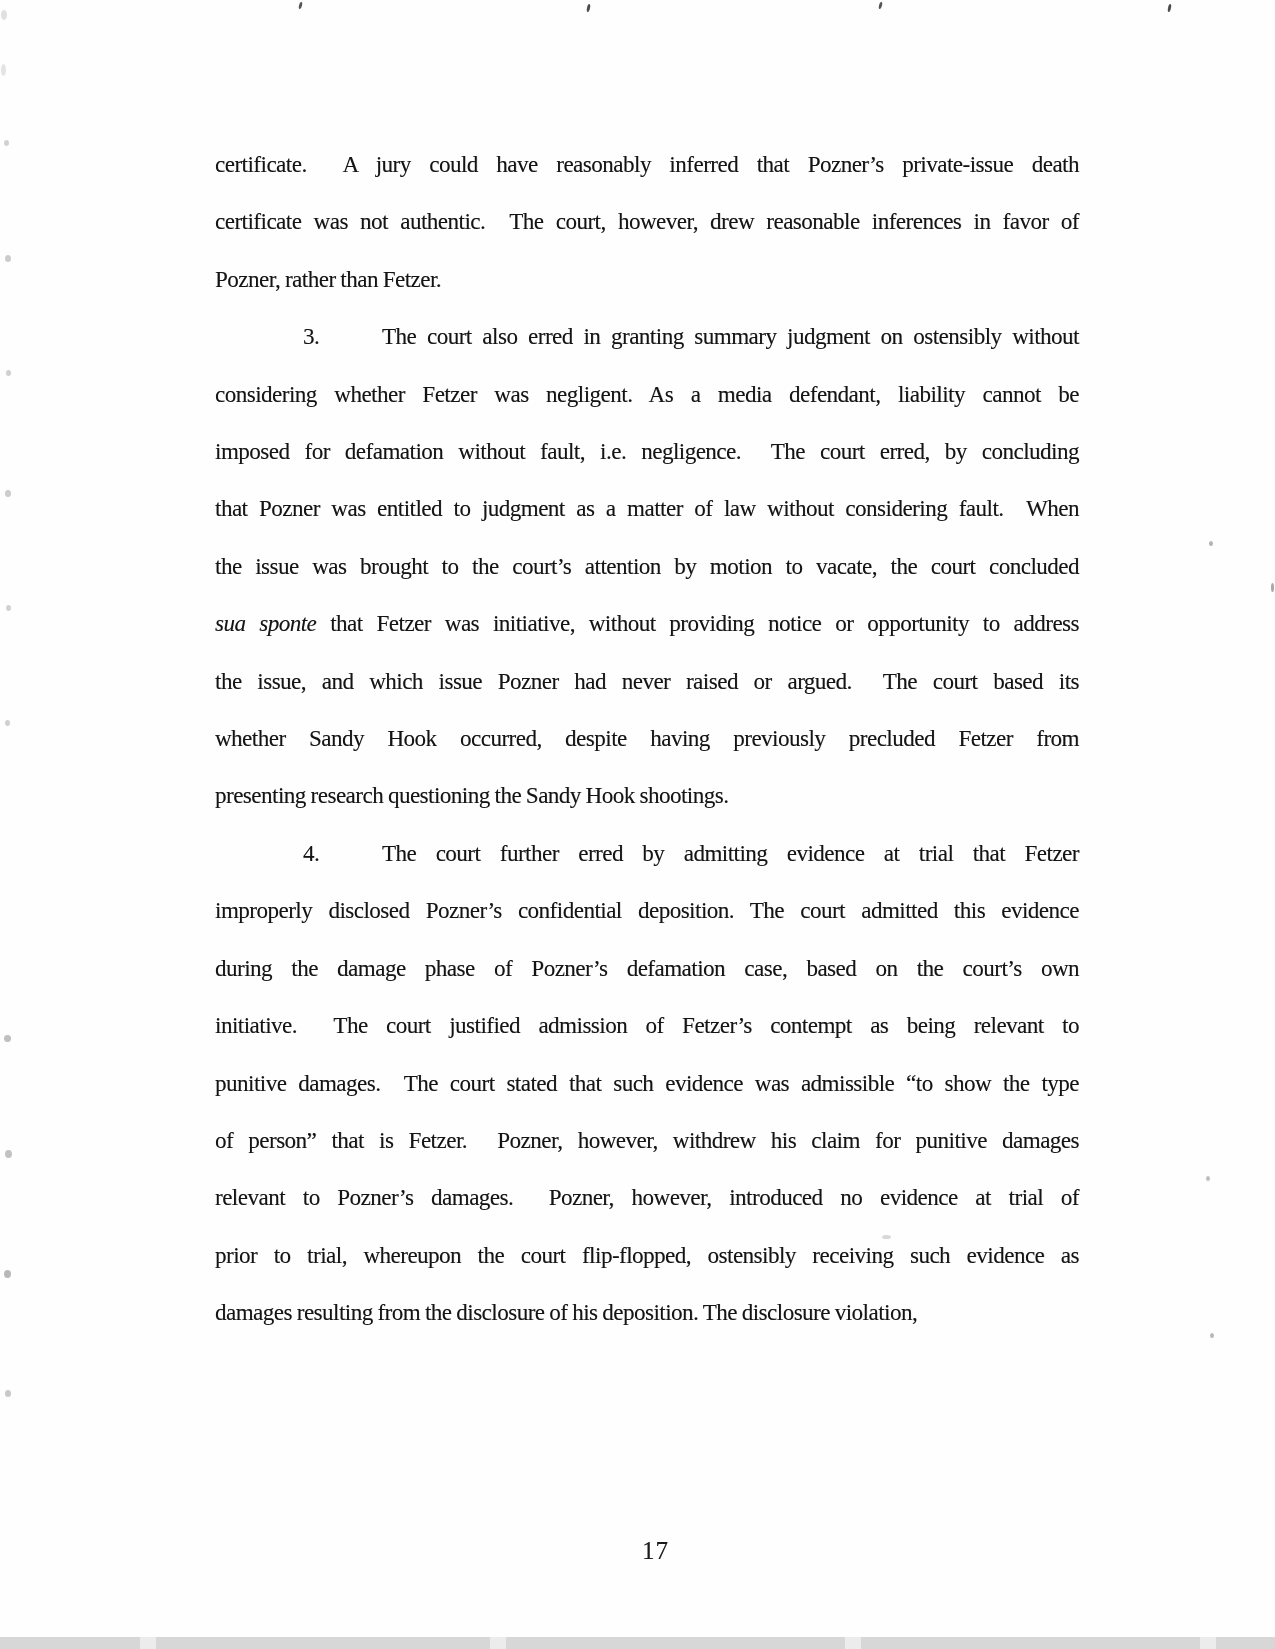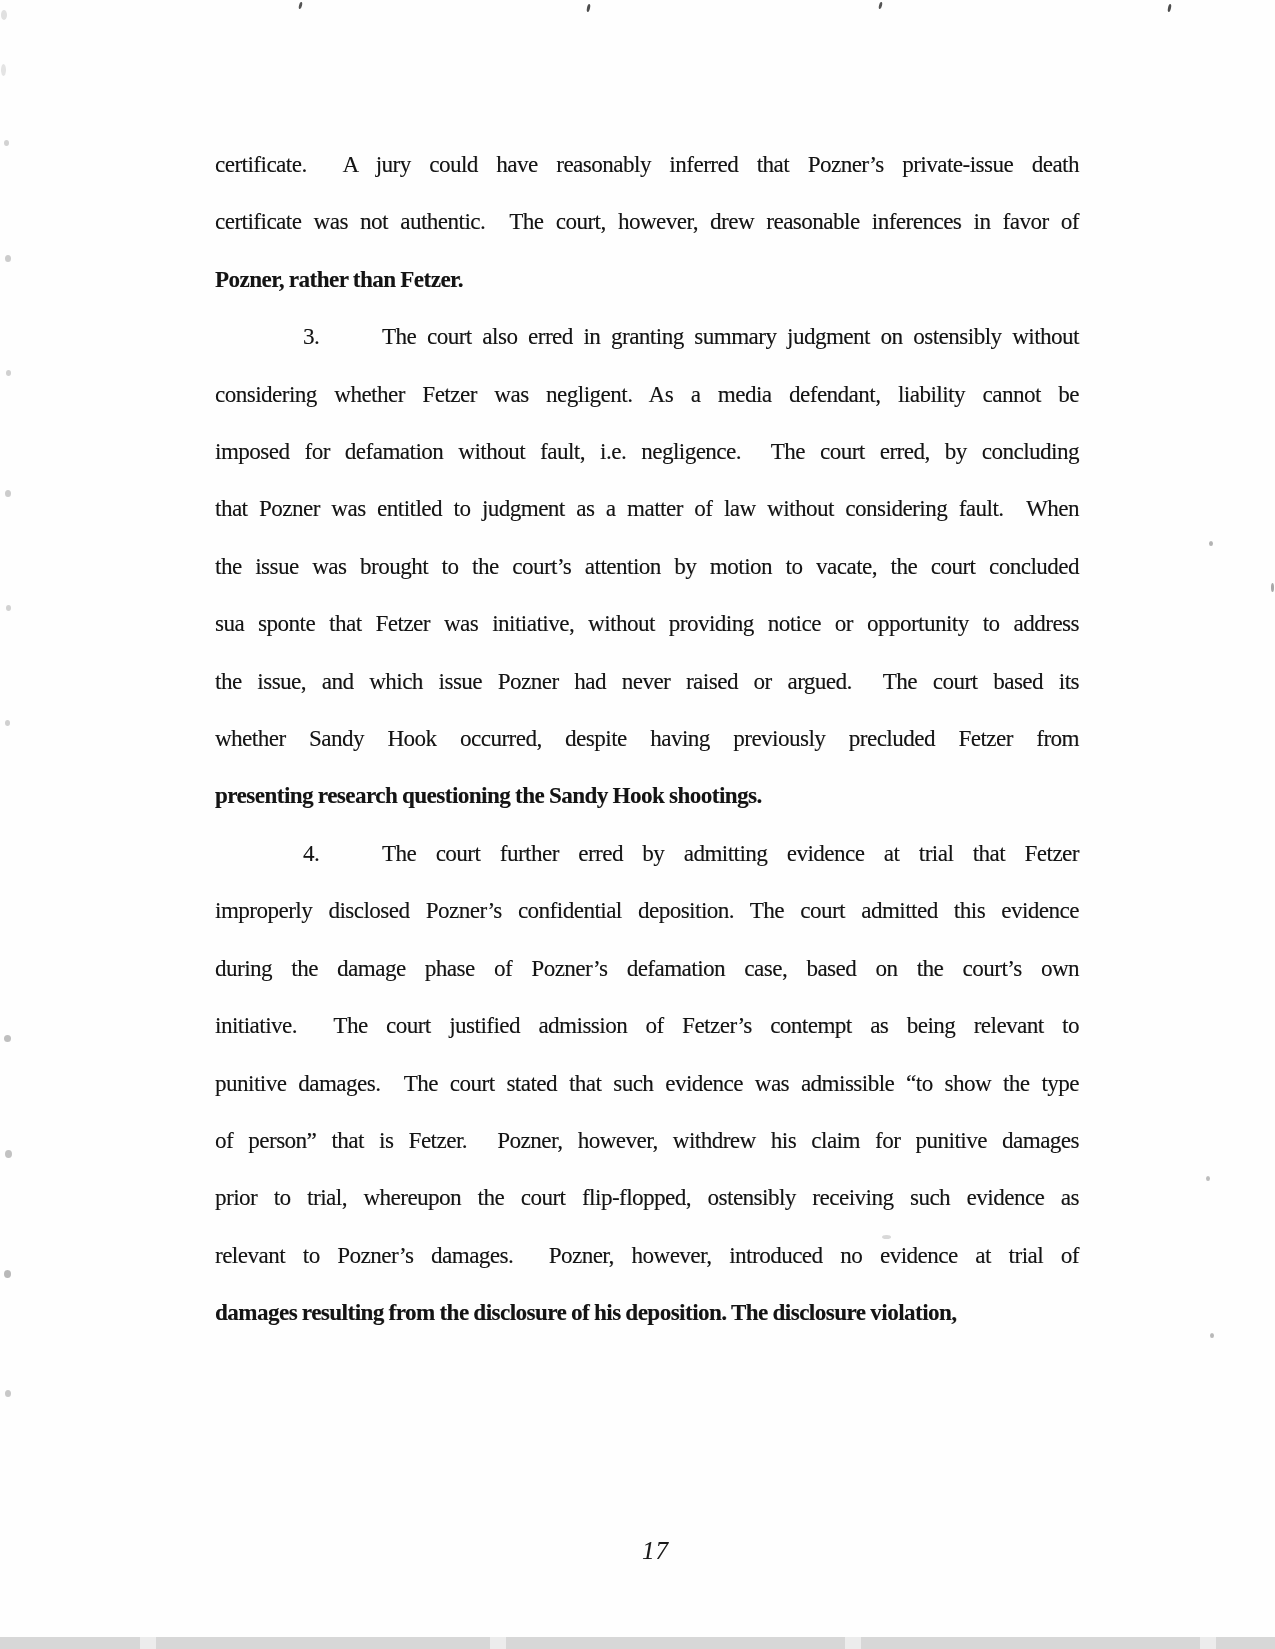--- a/index.html
+++ b/index.html
@@ -31,46 +31,45 @@
     letter-spacing: -0.5px;
     word-spacing: -0.5px;
     text-shadow: 0.3px 0.3px 0 rgba(0,0,0,0.35);
   }
   .line {
     text-align: justify;
     text-align-last: justify;
   }
   .line.last {
     text-align-last: left;
-    font-weight: bold;
   }
   .line.indent {
     padding-left: 88px;
   }
   .pnum {
     display: inline-block;
     width: 79px;
   }
   .italic {
+    font-style: italic;
   }
   .page-number-row {
     position: absolute;
     top: 1537px;
     left: 0;
     width: 100%;
     text-align: center;
   }
   .page-number {
     display: inline-block;
     transform: translateX(18px);
     font-size: 25px;
     color: #1a1a1a;
     letter-spacing: 1px;
     text-shadow: 0.3px 0.3px 0 rgba(0,0,0,0.35);
-    font-style: italic;
   }
   .bottom-band {
     position: absolute;
     bottom: 0;
     left: 0;
     width: 100%;
   }
   .notch {
     position: absolute;
     top: 0;
@@ -99,22 +98,22 @@
       <div class="line"><span class="italic">sua sponte</span><span> that Fetzer was initiative, without providing notice or opportunity to address</span></div>
       <div class="line"><span>the issue, and which issue Pozner had never raised or argued.&nbsp; The court based its</span></div>
       <div class="line"><span>whether Sandy Hook occurred, despite having previously precluded Fetzer from</span></div>
       <div class="line last"><span>presenting research questioning the Sandy Hook shootings.</span></div>
       <div class="line indent"><span class="pnum">4.</span><span>The court further erred by admitting evidence at trial that Fetzer</span></div>
       <div class="line"><span>improperly disclosed Pozner’s confidential deposition. The court admitted this evidence</span></div>
       <div class="line"><span>during the damage phase of Pozner’s defamation case, based on the court’s own</span></div>
       <div class="line"><span>initiative.&nbsp; The court justified admission of Fetzer’s contempt as being relevant to</span></div>
       <div class="line"><span>punitive damages.&nbsp; The court stated that such evidence was admissible “to show the type</span></div>
       <div class="line"><span>of person” that is Fetzer.&nbsp; Pozner, however, withdrew his claim for punitive damages</span></div>
+      <div class="line"><span>relevant to Pozner’s damages.&nbsp; Pozner, however, introduced no evidence at trial of</span></div>
       <div class="line"><span>prior to trial, whereupon the court flip-flopped, ostensibly receiving such evidence as</span></div>
-      <div class="line"><span>relevant to Pozner’s damages.&nbsp; Pozner, however, introduced no evidence at trial of</span></div>
       <div class="line last"><span>damages resulting from the disclosure of his deposition. The disclosure violation,</span></div>
     </div>
   <div class="page-number-row">
     <span class="page-number">17</span>
   </div>
   <div class="bottom-band" style="height: 12px; background: rgb(215, 215, 215);">
       <div class="notch" style="left: 140px;"></div>
       <div class="notch" style="left: 490px;"></div>
       <div class="notch" style="left: 845px;"></div>
       <div class="notch" style="left: 1200px;"></div>

